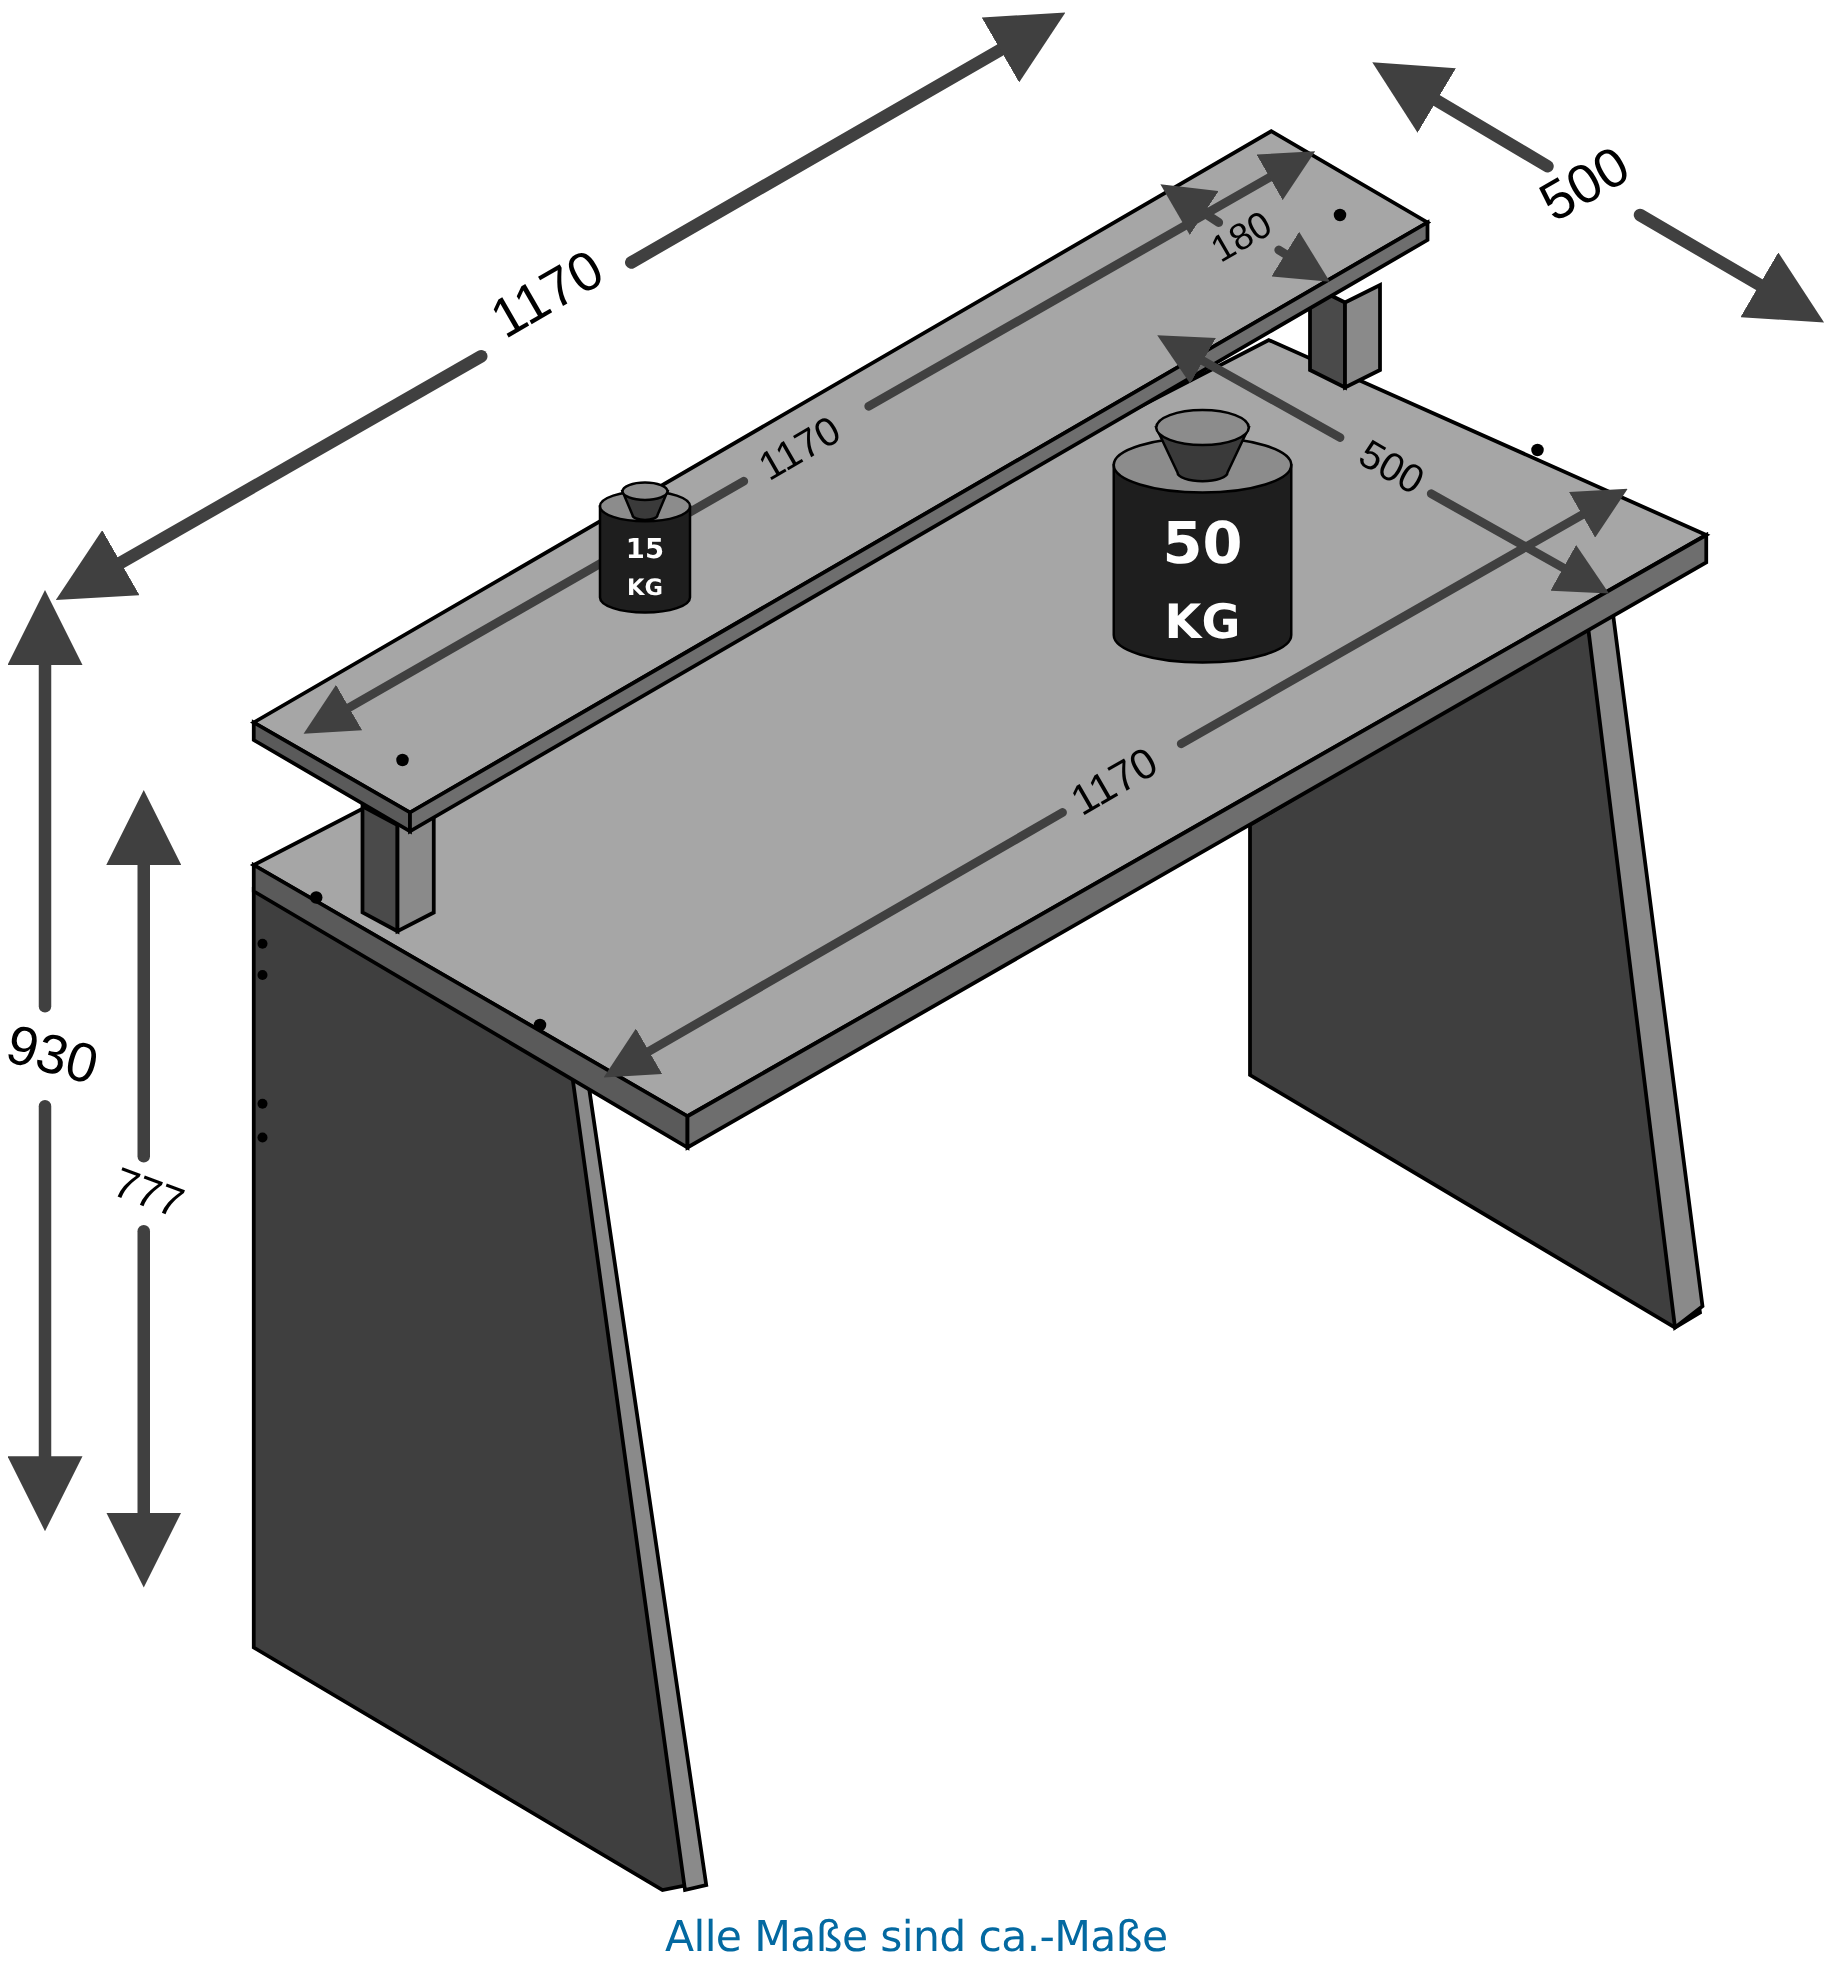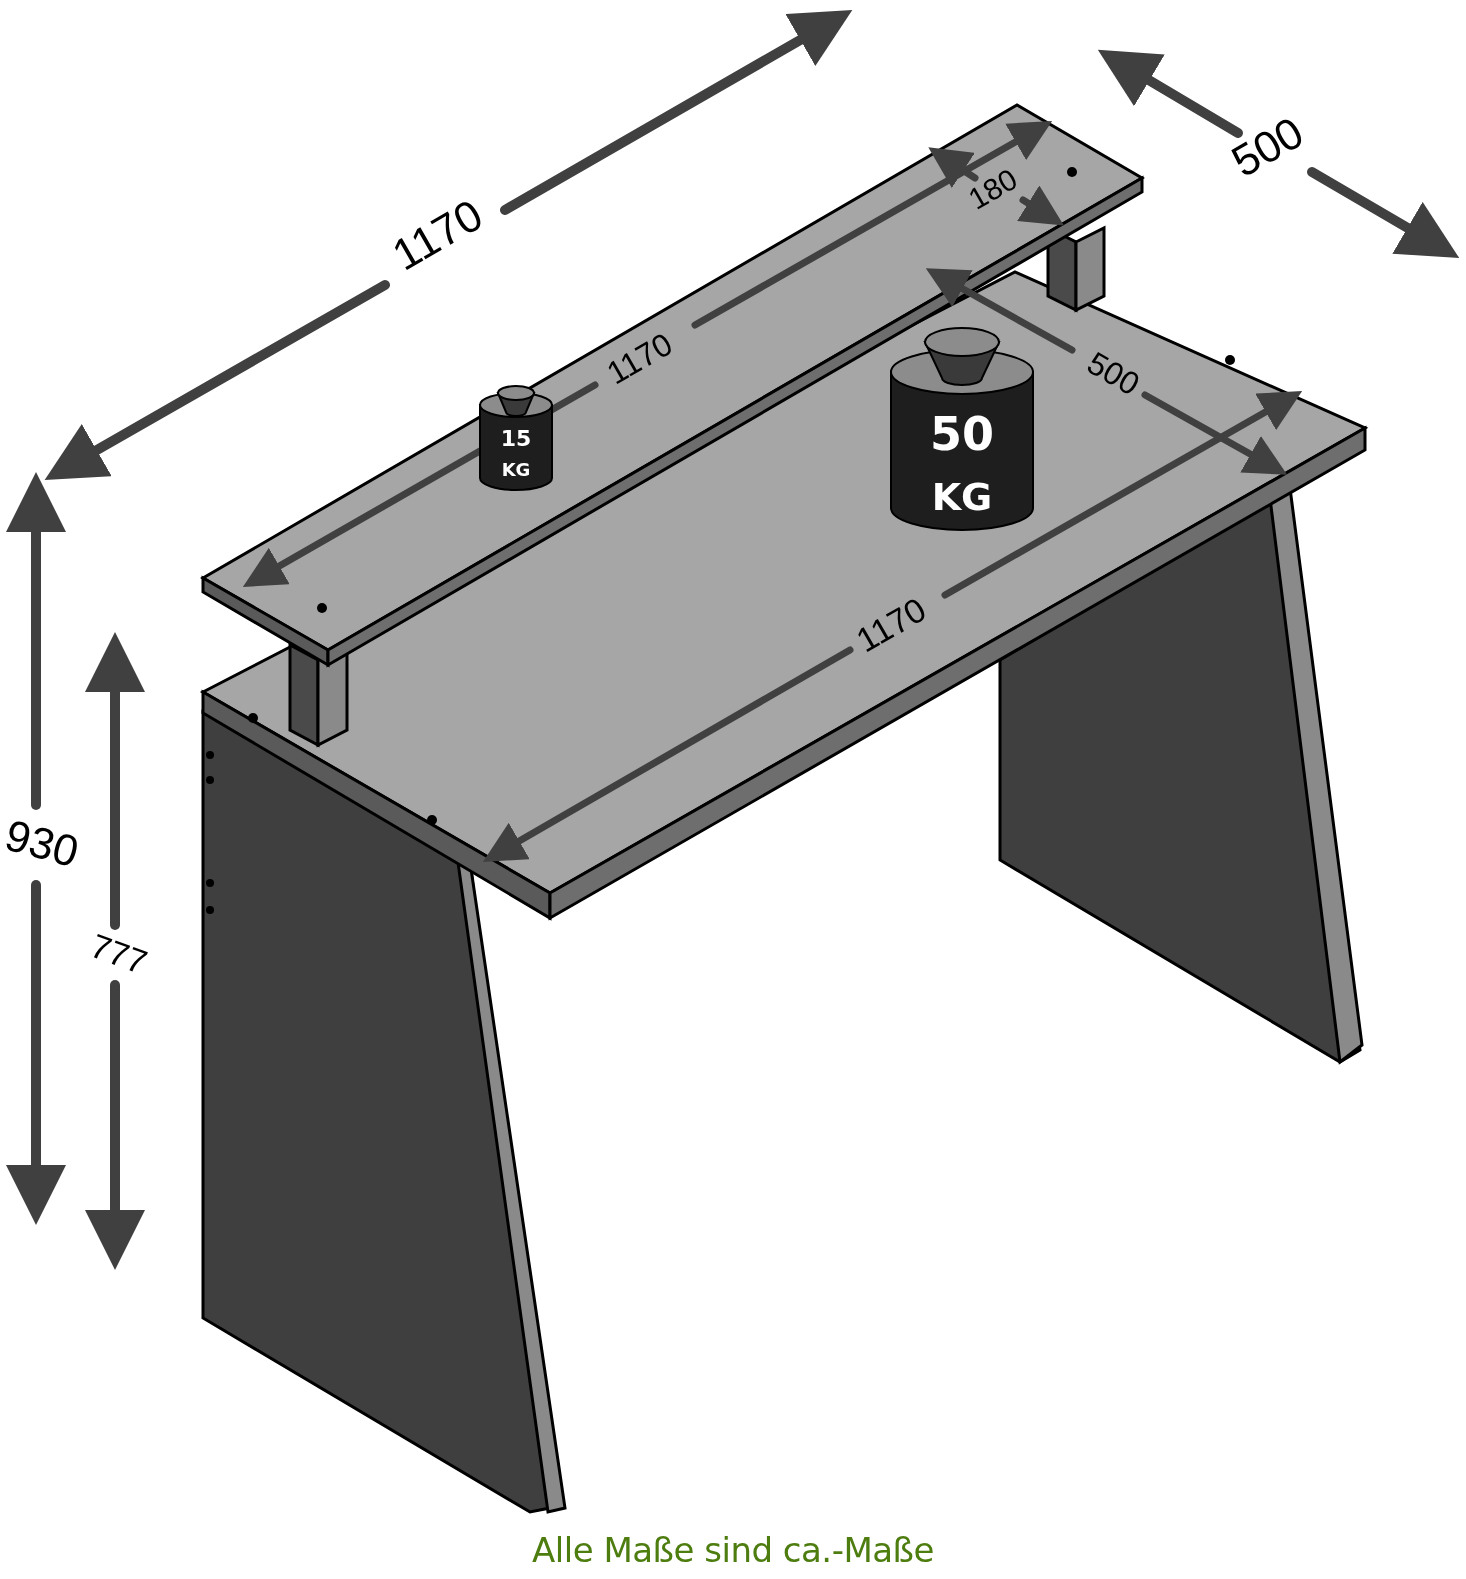--- a/index.html
+++ b/index.html
@@ -2,21 +2,21 @@
 <html><head>
 <meta charset="utf-8">
 <style>
   html, body { margin: 0; padding: 0; background: #ffffff; }
   body { width: 1466px; height: 1579px; overflow: hidden; position: relative;
          font-family: "DejaVu Sans", sans-serif; }
   #diagram { position: absolute; left: 0; top: 0; width: 1466px; height: 1579px; }
   .dim { font-family: "Liberation Sans", sans-serif; fill: #000; }
   .wt { font-family: "DejaVu Sans", sans-serif; font-weight: bold; fill: #ffffff; }
   #caption { position: absolute; left: 0; width: 1466px; top: 1530px; text-align: center;
-             font-family: "DejaVu Sans", sans-serif; font-size: 34px; color: #4d7c0f;
+             font-family: "DejaVu Sans", sans-serif; font-size: 34px; color: #0369a1;
              letter-spacing: -0.5px; }
 </style>
 </head>
 <body>
 
 <svg id="diagram" viewBox="0 0 1466 1579" xmlns="http://www.w3.org/2000/svg">
   <defs>
     <marker id="ah" markerWidth="6" markerHeight="6" refX="4" refY="3" orient="auto" markerUnits="strokeWidth">
       <path d="M0,0 L6,3 L0,6 Z" fill="#404040"></path>
     </marker>

